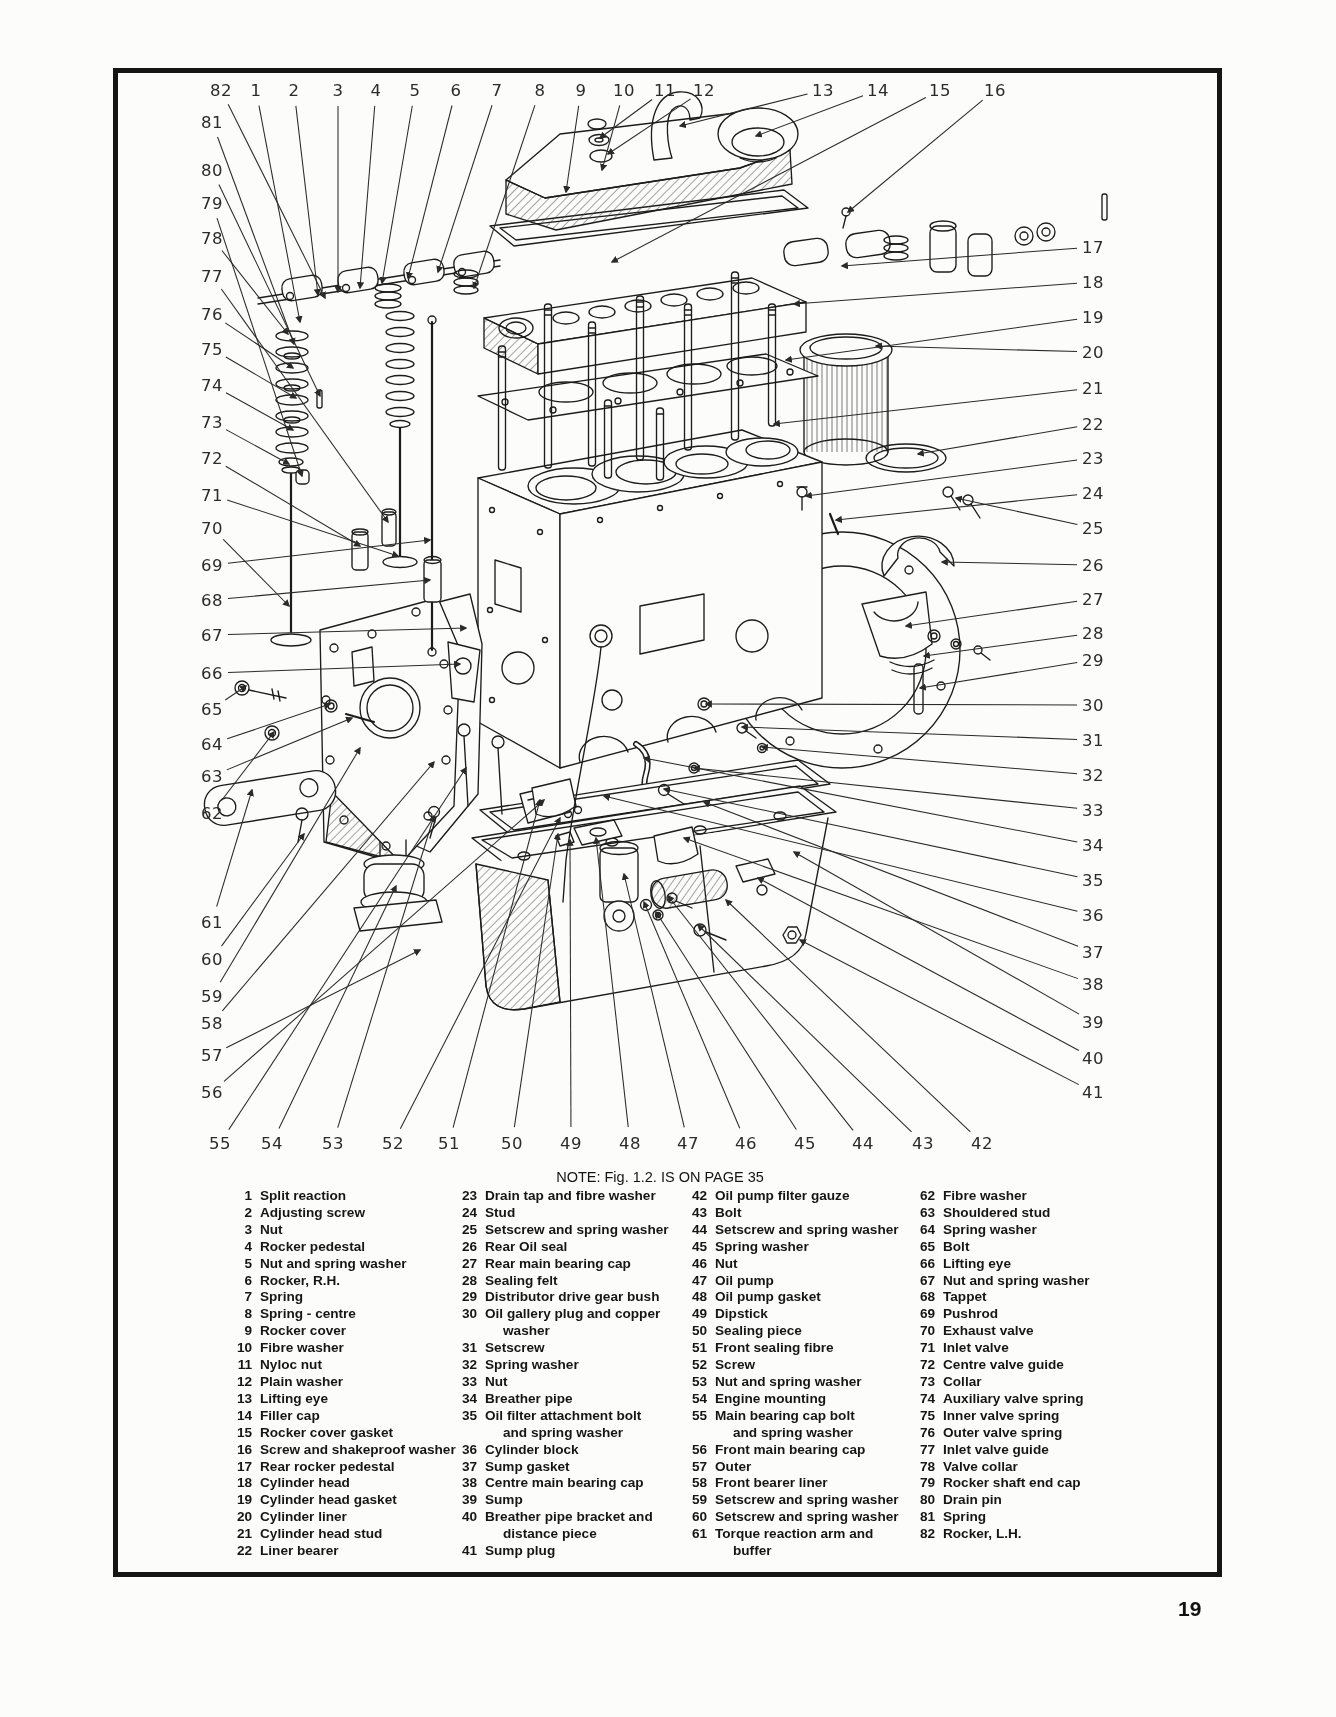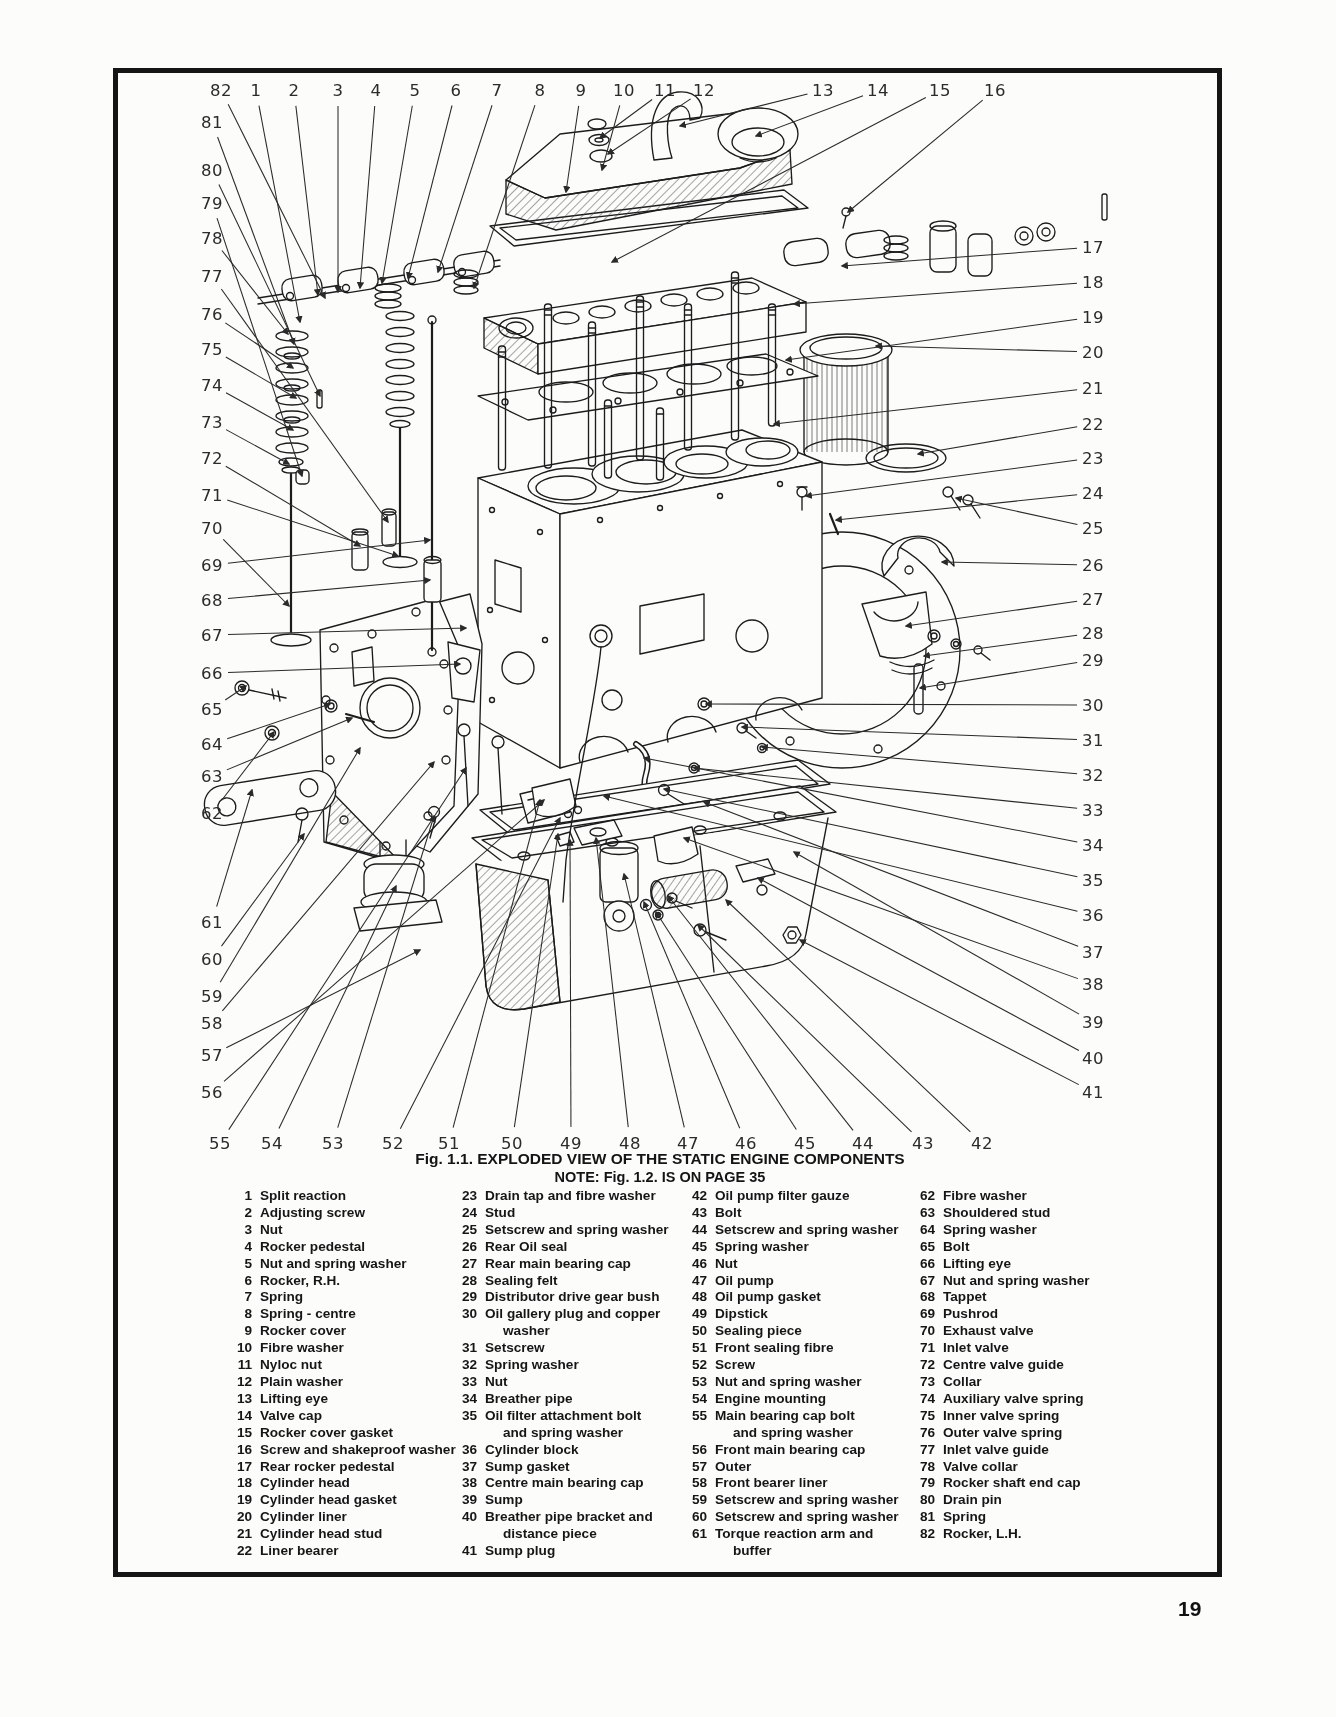--- a/index.html
+++ b/index.html
@@ -13,21 +13,21 @@
   #engine .fh{fill:url(#hd);}
   #engine .fv{fill:url(#hv);stroke:none;}
   #engine .t2{stroke-width:2.2;}
   #engine .t3{stroke-width:6;}
   #engine .wh{stroke:#fcfcfa;stroke-width:3;}
   .callout{position:absolute;transform:translate(-50%,-50%);
            font-family:"DejaVu Sans",sans-serif;font-size:16.5px;color:#2b2b2b;letter-spacing:.5px;}
   .fig-caption{position:absolute;left:310px;top:1150px;width:700px;text-align:center;
                font-weight:bold;font-size:15.5px;color:#141414;}
   .fig-note{position:absolute;left:310px;top:1169px;width:700px;text-align:center;
-            font-weight:bold;font-size:14.5px;color:#141414;}
+            font-weight:normal;font-size:14.5px;color:#141414;}
   .plist-col{position:absolute;top:1188px;line-height:16.9px;font-size:13.6px;
              font-weight:bold;white-space:nowrap;color:#161616;}
   .plist-col:nth-child(1){left:222px;}
   .plist-col:nth-child(2){left:447px;}
   .plist-col:nth-child(3){left:677px;}
   .plist-col:nth-child(4){left:905px;}
   .prow{display:flex;}
   .pnum{width:30px;text-align:right;flex:none;}
   .plbl{padding-left:8px;}
   .cont .plbl{padding-left:26px;}
@@ -614,21 +614,20 @@
       <span class="callout" style="left: 1093px; top: 845px;">34</span>
       <span class="callout" style="left: 1093px; top: 880px;">35</span>
       <span class="callout" style="left: 1093px; top: 915px;">36</span>
       <span class="callout" style="left: 1093px; top: 952px;">37</span>
       <span class="callout" style="left: 1093px; top: 984px;">38</span>
       <span class="callout" style="left: 1093px; top: 1022px;">39</span>
       <span class="callout" style="left: 1093px; top: 1058px;">40</span>
       <span class="callout" style="left: 1093px; top: 1092px;">41</span>
     </div>
 
-  <div class="fig-caption">Fig. 1.1. EXPLODED VIEW OF THE STATIC ENGINE COMPONENTS</div>
   <div class="fig-note">NOTE: Fig. 1.2. IS ON PAGE 35</div>
 
   <div id="parts-list">
       <div class="plist-col">
         <div class="prow">
           <span class="pnum">1</span>
           <span class="plbl">Split reaction</span>
         </div>
         <div class="prow">
           <span class="pnum">2</span>
@@ -673,21 +672,21 @@
         <div class="prow">
           <span class="pnum">12</span>
           <span class="plbl">Plain washer</span>
         </div>
         <div class="prow">
           <span class="pnum">13</span>
           <span class="plbl">Lifting eye</span>
         </div>
         <div class="prow">
           <span class="pnum">14</span>
-          <span class="plbl">Valve cap</span>
+          <span class="plbl">Filler cap</span>
         </div>
         <div class="prow">
           <span class="pnum">15</span>
           <span class="plbl">Rocker cover gasket</span>
         </div>
         <div class="prow">
           <span class="pnum">16</span>
           <span class="plbl">Screw and shakeproof washer</span>
         </div>
         <div class="prow">

